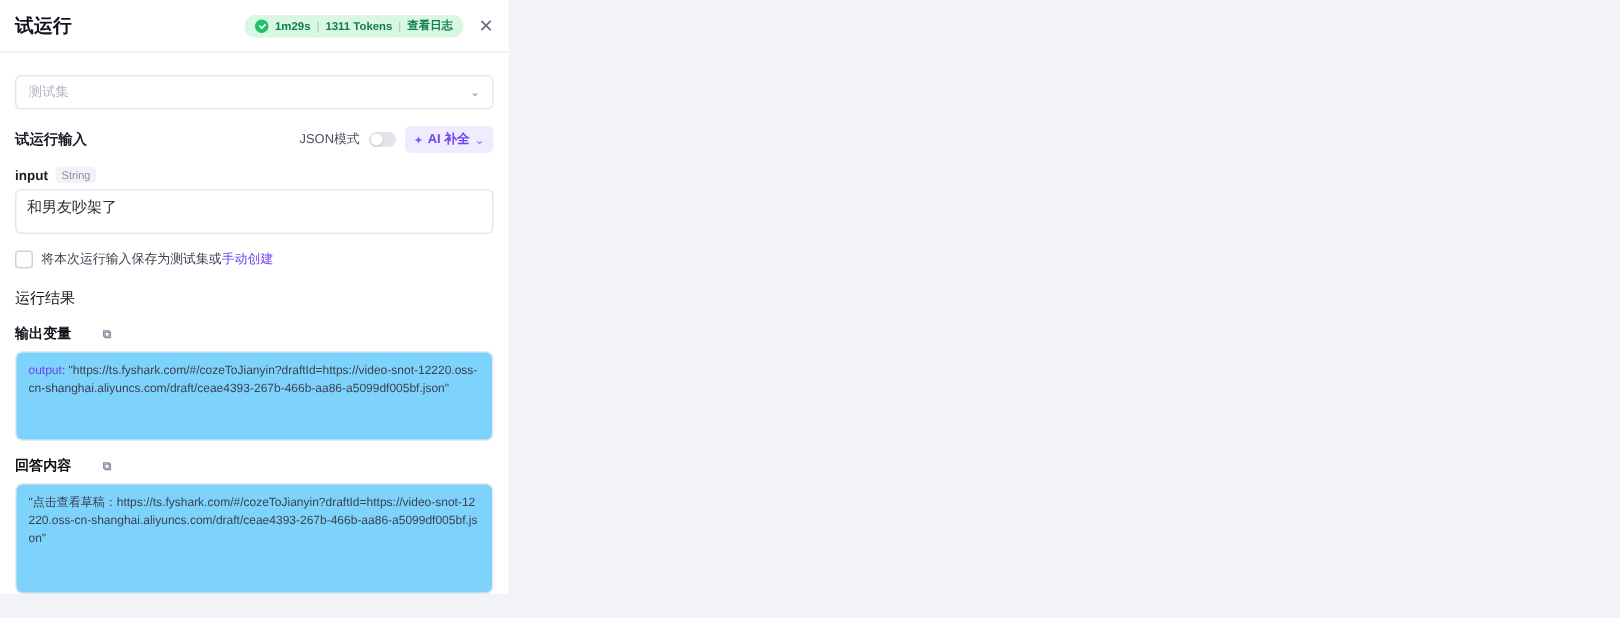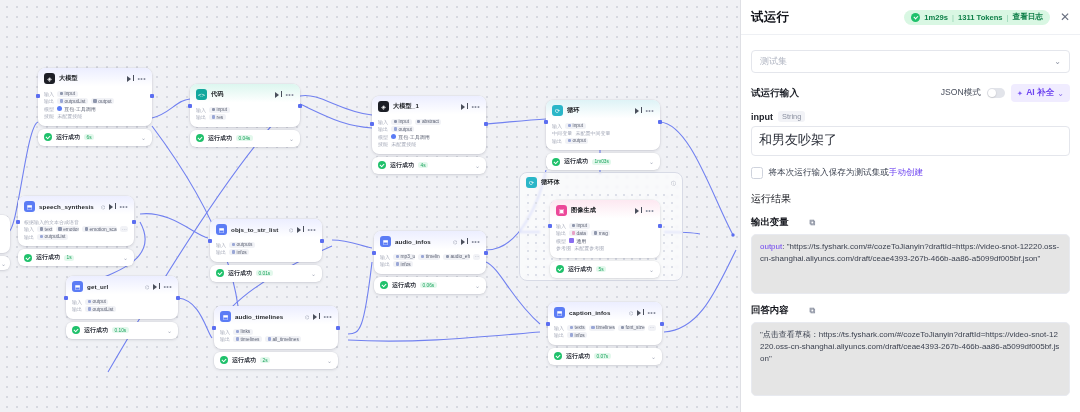--- a/index.html
+++ b/index.html
@@ -1,21 +1,21 @@
 <!DOCTYPE html>
 <html><head>
 <meta charset="utf-8">
 <style>
   html,body{margin:0;padding:0;}
   body{
     width:1080px;height:412px;overflow:hidden;
     font-family:"Liberation Sans","DejaVu Sans",sans-serif;
     background:#f2f3f7;color:#1c1f23;
   }
-  .app{position:relative;width:1080px;height:308px;display:flex;}
+  .app{position:relative;width:1080px;height:308px;display:flex;flex-direction:column;}
 
   
   .canvas{
     position:relative;width:741px;height:412px;overflow:hidden;
     background-color:#f0f1f5;
     background-image:radial-gradient(#d6d8e0 0.9px, transparent 0.9px);
     background-size:10px 10px;background-position:2px 2px;
   }
   .edges{position:absolute;inset:0;width:741px;height:412px;pointer-events:none;}
 
@@ -155,33 +155,33 @@
   .ai-spark{color:#7c5cf5;font-size:7.5px;}
   .ai-txt{font-size:8.6px;color:#6e44f0;font-weight:700;white-space:nowrap;}
   .ai-caret{font-size:8px;color:#8c74e8;}
 
   .inp-head{display:flex;align-items:center;gap:5px;margin-top:9px;}
   .inp-name{font-size:9px;font-weight:700;color:#1b1e26;}
   .inp-type{font-size:7.4px;color:#8a90a0;background:#f2f3f7;border-radius:3px;padding:1px 4px;}
   .inp-desc{font-size:8.4px;color:#9aa0ae;margin-top:3px;}
   .textbox{
     margin-top:4px;min-height:20px;border:1px solid #e4e6ec;border-radius:4px;
-    padding:4px 7px;font-size:13px;color:#2a2e38;background:#fff;
+    padding:4px 7px;font-size:10px;color:#2a2e38;background:#fff;
   }
 
   .chk-row{display:flex;align-items:center;gap:6px;margin-top:11px;}
   .chk{width:9.5px;height:9.5px;border:1px solid #cfd3dd;border-radius:2.5px;background:#fff;flex:0 0 auto;}
   .chk-txt{font-size:8.6px;color:#3c4250;}
   .chk-link{color:#6e44f0;}
 
   .sec-title{font-size:10px;font-weight:400;color:#11131a;margin-top:13px;}
   .sub-title{display:flex;align-items:center;gap:21px;font-size:9.4px;font-weight:700;color:#11131a;margin-top:10px;}
   .copy-ico{font-size:8px;color:#8a90a0;}
   .out-box{
-    margin-top:5px;border:1px solid #e8eaf0;border-radius:5px;background:#e5e5e5;
+    margin-top:5px;border:1px solid #e8eaf0;border-radius:5px;background:#7dd3fc;
     padding:6px 8px;font-size:8px;line-height:1.5;color:#3c4250;word-break:break-all;
     font-family:"Liberation Sans","DejaVu Sans",sans-serif;
   }
   .out-box.h1{height:46px;overflow:hidden;}
   .out-box.h2{height:60px;overflow:hidden;}
   .k-out{color:#6e44f0;}
 </style>
 </head>
 <body>
 

